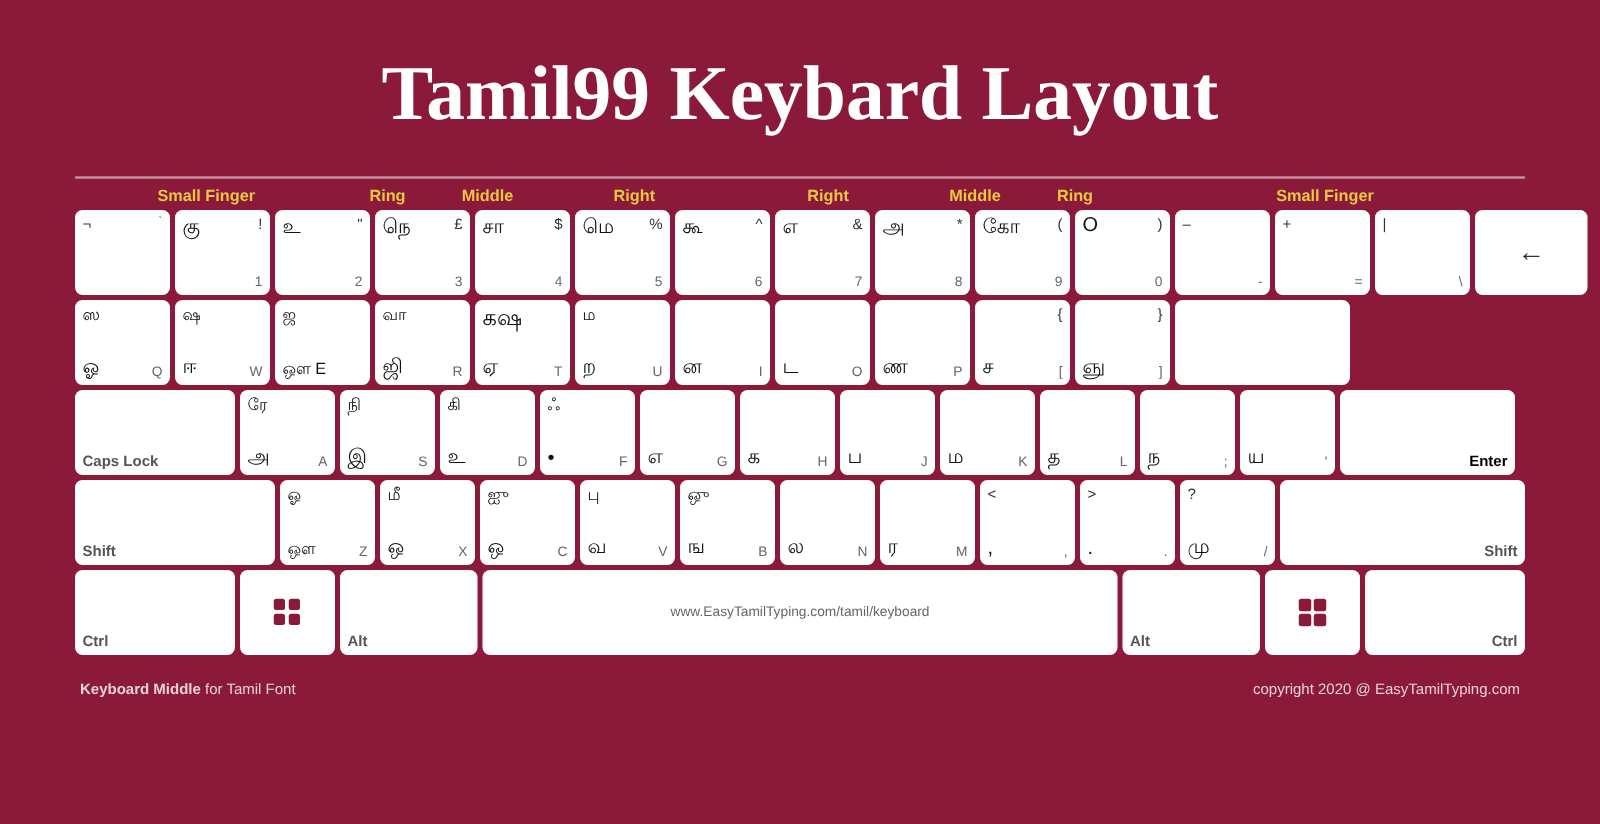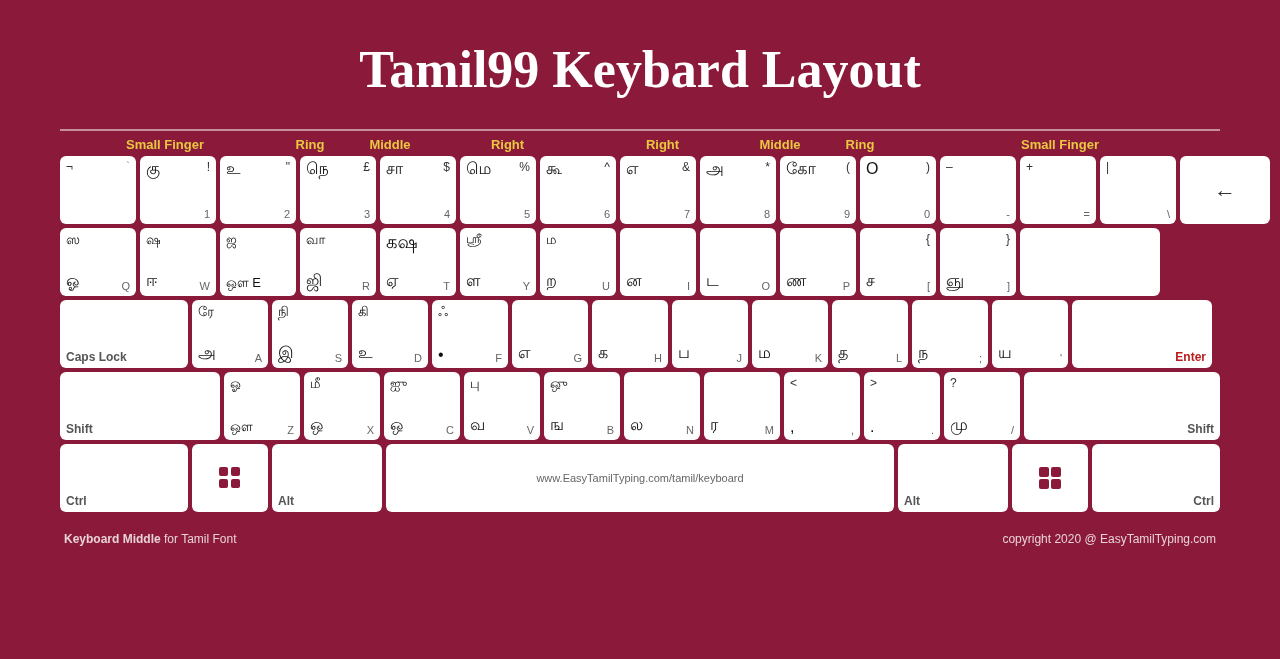--- a/index.html
+++ b/index.html
@@ -8,21 +8,21 @@
       font-family: Arial, sans-serif;
       width: 1280px;
       min-height: 659px;
       display: flex;
       flex-direction: column;
       align-items: center;
       padding: 20px;
     }
     h1 {
       color: white;
-      font-size: 52px;
+      font-size: 62px;
       font-weight: bold;
       margin: 20px 0 30px 0;
       font-family: Georgia, serif;
       text-align: center;
     }
     .keyboard-container {
       width: 1160px;
       background: transparent;
     }
     .finger-labels {
@@ -313,32 +313,20 @@
           <span style="font-size:18px;color:#111;">கஷ</span>
           <span></span>
         </div>
         <div style="display:flex;justify-content:space-between;align-items:flex-end;">
           <span style="font-size:16px;color:#111;">ஏ</span>
           <span style="font-size:11px;color:#666;">T</span>
         </div>
       </div>
     </div>
 
-    <div class="key" style="width:76px">
-      <div class="key-inner">
-        <div style="display:flex;justify-content:space-between;">
-          <span style="font-size:12px;color:#111;">ஸ்ரீ</span>
-          <span></span>
-        </div>
-        <div style="display:flex;justify-content:space-between;align-items:flex-end;">
-          <span style="font-size:16px;color:#111;">ள</span>
-          <span style="font-size:11px;color:#666;">Y</span>
-        </div>
-      </div>
-    </div>
 
     <div class="key" style="width:76px">
       <div class="key-inner">
         <div style="display:flex;justify-content:space-between;">
           <span style="font-size:13px;color:#111;">ம</span>
           <span></span>
         </div>
         <div style="display:flex;justify-content:space-between;align-items:flex-end;">
           <span style="font-size:16px;color:#111;">ற</span>
           <span style="font-size:11px;color:#666;">U</span>
@@ -523,21 +511,21 @@
       <div class="key-inner">
         <div></div>
         <div style="display:flex;justify-content:space-between;align-items:flex-end;">
           <span style="font-size:16px;color:#111;">ய</span>
           <span style="font-size:11px;color:#666;">'</span>
         </div>
       </div>
     </div>
 
     <div class="key" style="width:140px;justify-content:flex-end;align-items:flex-end;">
-      <span style="font-size:12px;color:#b91c1c;font-weight:bold;">Enter</span>
+      <span style="font-size:12px;color:#000000;font-weight:bold;">Enter</span>
     </div>
   </div>
 
   <div class="keyboard-row">
 
     <div class="key" style="width:160px;justify-content:flex-end;">
       <span style="font-size:12px;color:#555;font-weight:bold;">Shift</span>
     </div>
 
     <div class="key" style="width:76px">

